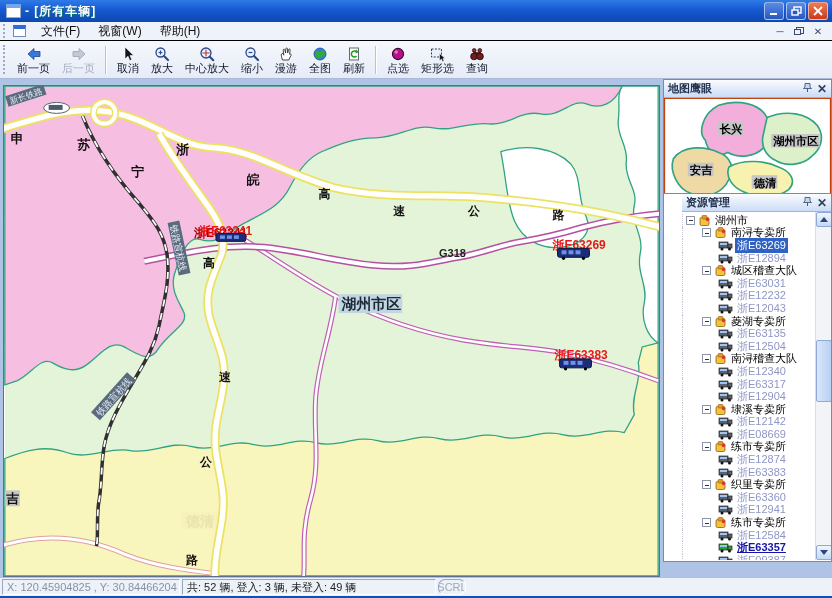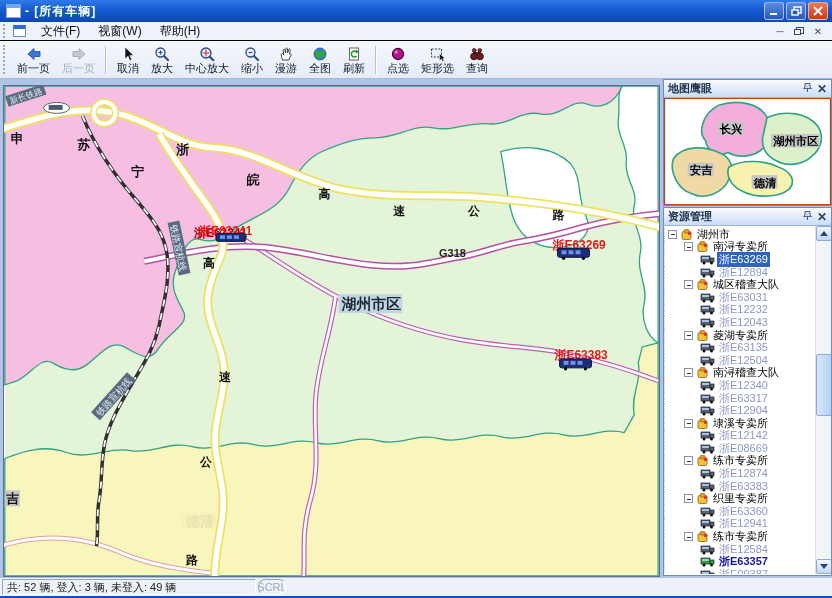--- a/index.html
+++ b/index.html
@@ -53,35 +53,35 @@
   
   .dock { position:absolute; left:663px; top:0; width:169px; height:499px; }
   .panel { position:absolute; left:0; width:169px; border:1px solid #6F8CC0; background:#fff; }
   .panel-title { height:18px; background:linear-gradient(180deg,#FAFCFF,#CCDCF6);
     border-bottom:1px solid #9FB4DA; display:flex; align-items:center; padding:0 4px;
     font-size:11px; font-weight:bold; color:#20324E; }
   .panel-title .pt-icons { margin-left:auto; display:flex; align-items:center; gap:4px; }
   .panel-title .x { font-size:12px; font-weight:bold; color:#30415E; line-height:10px; }
   .ov-panel { top:0; height:127px; }
   .ov-body { height:107px; background:#c2410c; padding:1px; }
-  .res-panel { top:128px; height:369px; }
+  .res-panel { top:114px; height:369px;padding-left:18px; }
   .res-body { position:relative; height:348px; overflow:hidden; background:#fff; }
 
   
   .tree { position:absolute; left:0; top:2px; width:151px; }
   .tree-row { height:12.6px; display:flex; align-items:center; white-space:nowrap; }
   .ind { display:inline-block; height:100%; border-left:1px dotted #C4C8D4; }
   .exp { width:9px; height:9px; min-width:9px; border:1px solid #8C94A8; background:#fff;
     position:relative; margin-right:3px; }
   .exp::after { content:""; position:absolute; left:1.5px; top:3.5px; width:4px; height:1px; background:#333; }
   .tree-ic { margin-right:2px; display:flex; }
   .tree-lab { font-size:11px; color:#000; padding:0 2px; }
   .tree-lab.veh { color:#8E96C6; }
   .tree-lab.sel { background:#2F62C2; color:#fff; }
-  .tree-lab.online { color:#1414A8; font-weight:bold; }
+  .tree-lab.online { color:#1414A8; font-weight:bold;text-decoration:underline; }
 
   
   .vscroll { position:absolute; right:0; top:0; width:16px; height:348px; background:#F2F4F8; border-left:1px solid #D8DEE8; }
   .sb-btn { position:absolute; left:0; width:16px; height:15px;
     background:linear-gradient(180deg,#F0F6FE,#C4D8F4); border:1px solid #8EA8D8; border-radius:2px;
     display:flex; align-items:center; justify-content:center; }
   .sb-up { top:0; } .sb-dn { bottom:0; }
   .tri-up { width:0; height:0; border-left:4px solid transparent; border-right:4px solid transparent; border-bottom:5px solid #28457E; }
   .tri-dn { width:0; height:0; border-left:4px solid transparent; border-right:4px solid transparent; border-top:5px solid #28457E; }
   .sb-thumb { position:absolute; left:0; top:128px; width:16px; height:62px;
@@ -807,16 +807,17 @@
             <div class="sb-btn sb-dn">
                 <span class="tri-dn"></span>
               </div>
           </div>
         </div>
       </div>
     </div>
   </div>
 
   <div class="statusbar">
+    <div class="sb-sec sb-coords">X: 120.45904825 , Y: 30.84466204</div>
     <div class="sb-sec sb-counts">共: 52 辆, 登入: 3 辆, 未登入: 49 辆</div>
     <div class="sb-sec sb-scrl">SCRL</div>
   </div>
 </div>
 
 </body></html>

